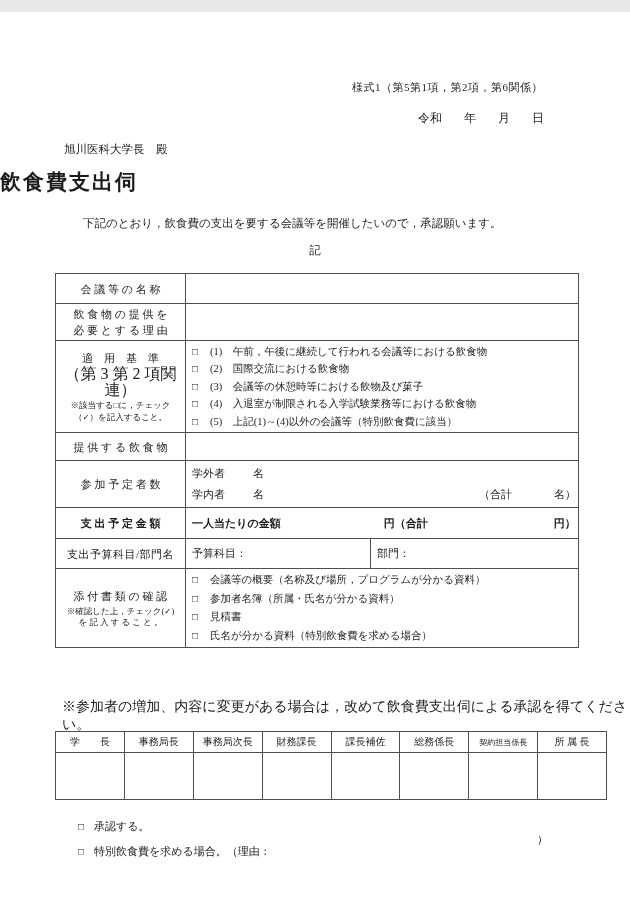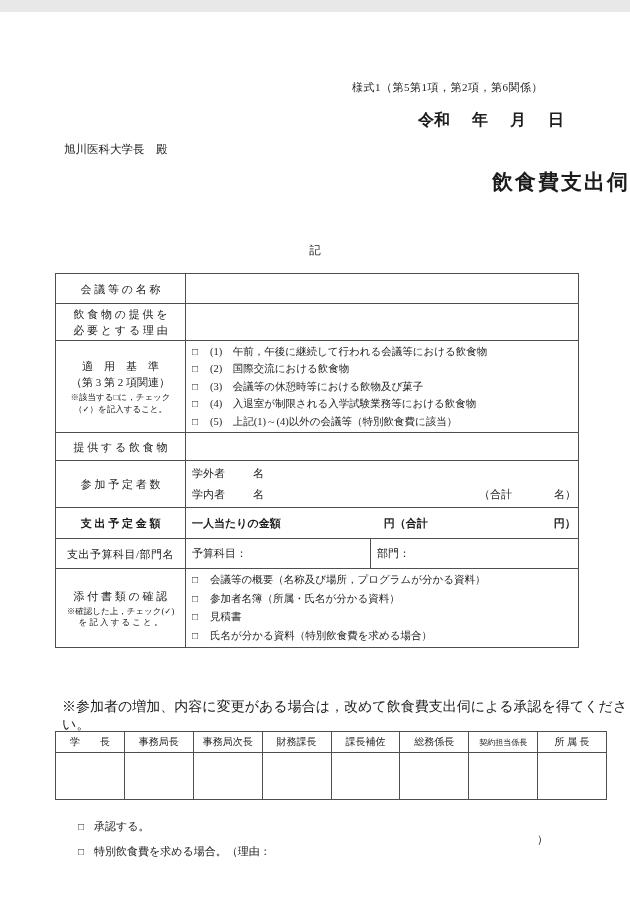--- a/index.html
+++ b/index.html
@@ -5,39 +5,39 @@
   * { margin:0; padding:0; box-sizing:border-box; }
   html,body { background:#e8e8e8; }
   .page {
     position:relative; width:630px; height:903px; margin:12px auto;
     background:#ffffff; color:#1c1c1c;
     font-family:"Liberation Serif","DejaVu Serif",serif;
     font-size:11px; overflow:hidden;
   }
   .abs { position:absolute; }
   .form-number { top:68px; left:352px; font-size:11px; letter-spacing:0.5px; }
-  .date-line { top:98px; left:418px; font-size:16px;font-weight:bold; }
+  .date-line { top:98px; left:418px; font-size:12px; }
   .date-line .gap { display:inline-block; margin-left:22px; }
   .addressee { top:130px; left:64px; font-size:11.5px; }
-  .doc-title { top:156px; left:0; width:100%; text-align:right;
+  .doc-title { top:156px; left:0; width:100%; text-align:left;
     font-size:21px; font-weight:600; letter-spacing:2px;font-family:Liberation Mono, monospace; }
   .intro { top:204px; left:83px; font-size:11.5px; }
   .record-mark { top:231px; left:0; width:100%; text-align:center; font-size:11.5px; }
 
   table { border-collapse:collapse; table-layout:fixed; }
   .main-table { left:55px; top:261px; width:523px; }
   .main-table td { border:1px solid #4f4f4f; vertical-align:middle; overflow:hidden; }
   .main-table col.c1 { width:130px; }
   .main-table col.c2 { width:185px; }
   .main-table col.c3 { width:208px; }
 
   td.label-cell { text-align:center; font-size:11px; padding:2px 3px; line-height:16px; }
   td.value-cell { padding:2px 6px; font-size:11px; position:relative; }
   .label-small-note { font-size:8.5px; line-height:11.5px; letter-spacing:0; display:block; margin-top:2px; }
-  .sublabel { font-size:11px; display:block; }
+  .sublabel { font-size:16px; display:block; }
   .budget-label { font-size:10px; letter-spacing:0.5px; }
   .small-field-label { font-size:9.5px; }
 
   .cb-line { line-height:17.4px; white-space:pre; font-size:10.5px; }
   .cb-line .cb { display:inline-block; margin-right:12px; font-size:10px; }
   .att-line { line-height:18.5px; white-space:pre; font-size:10.5px; }
   .att-line .cb { display:inline-block; margin-right:12px; font-size:10px; }
 
   .seal { position:absolute; right:28px; top:22px; font-size:11px; }
 
@@ -70,20 +70,21 @@
   <div class="abs form-number">様式1（第5第1項，第2項，第6関係）</div>
 
   <div class="abs date-line">
     <span>令和</span><span class="gap">年</span><span class="gap">月</span><span class="gap">日</span>
   </div>
 
   <div class="abs addressee">旭川医科大学長　殿</div>
 
   <div class="abs doc-title">飲食費支出伺</div>
 
+  <div class="abs intro">下記のとおり，飲食費の支出を要する会議等を開催したいので，承認願います。</div>
 
   <div class="abs record-mark">記</div>
 
   <table class="abs main-table">
     <colgroup>
         <col class="c1">
         <col class="c2">
         <col class="c3">
       </colgroup>
 

